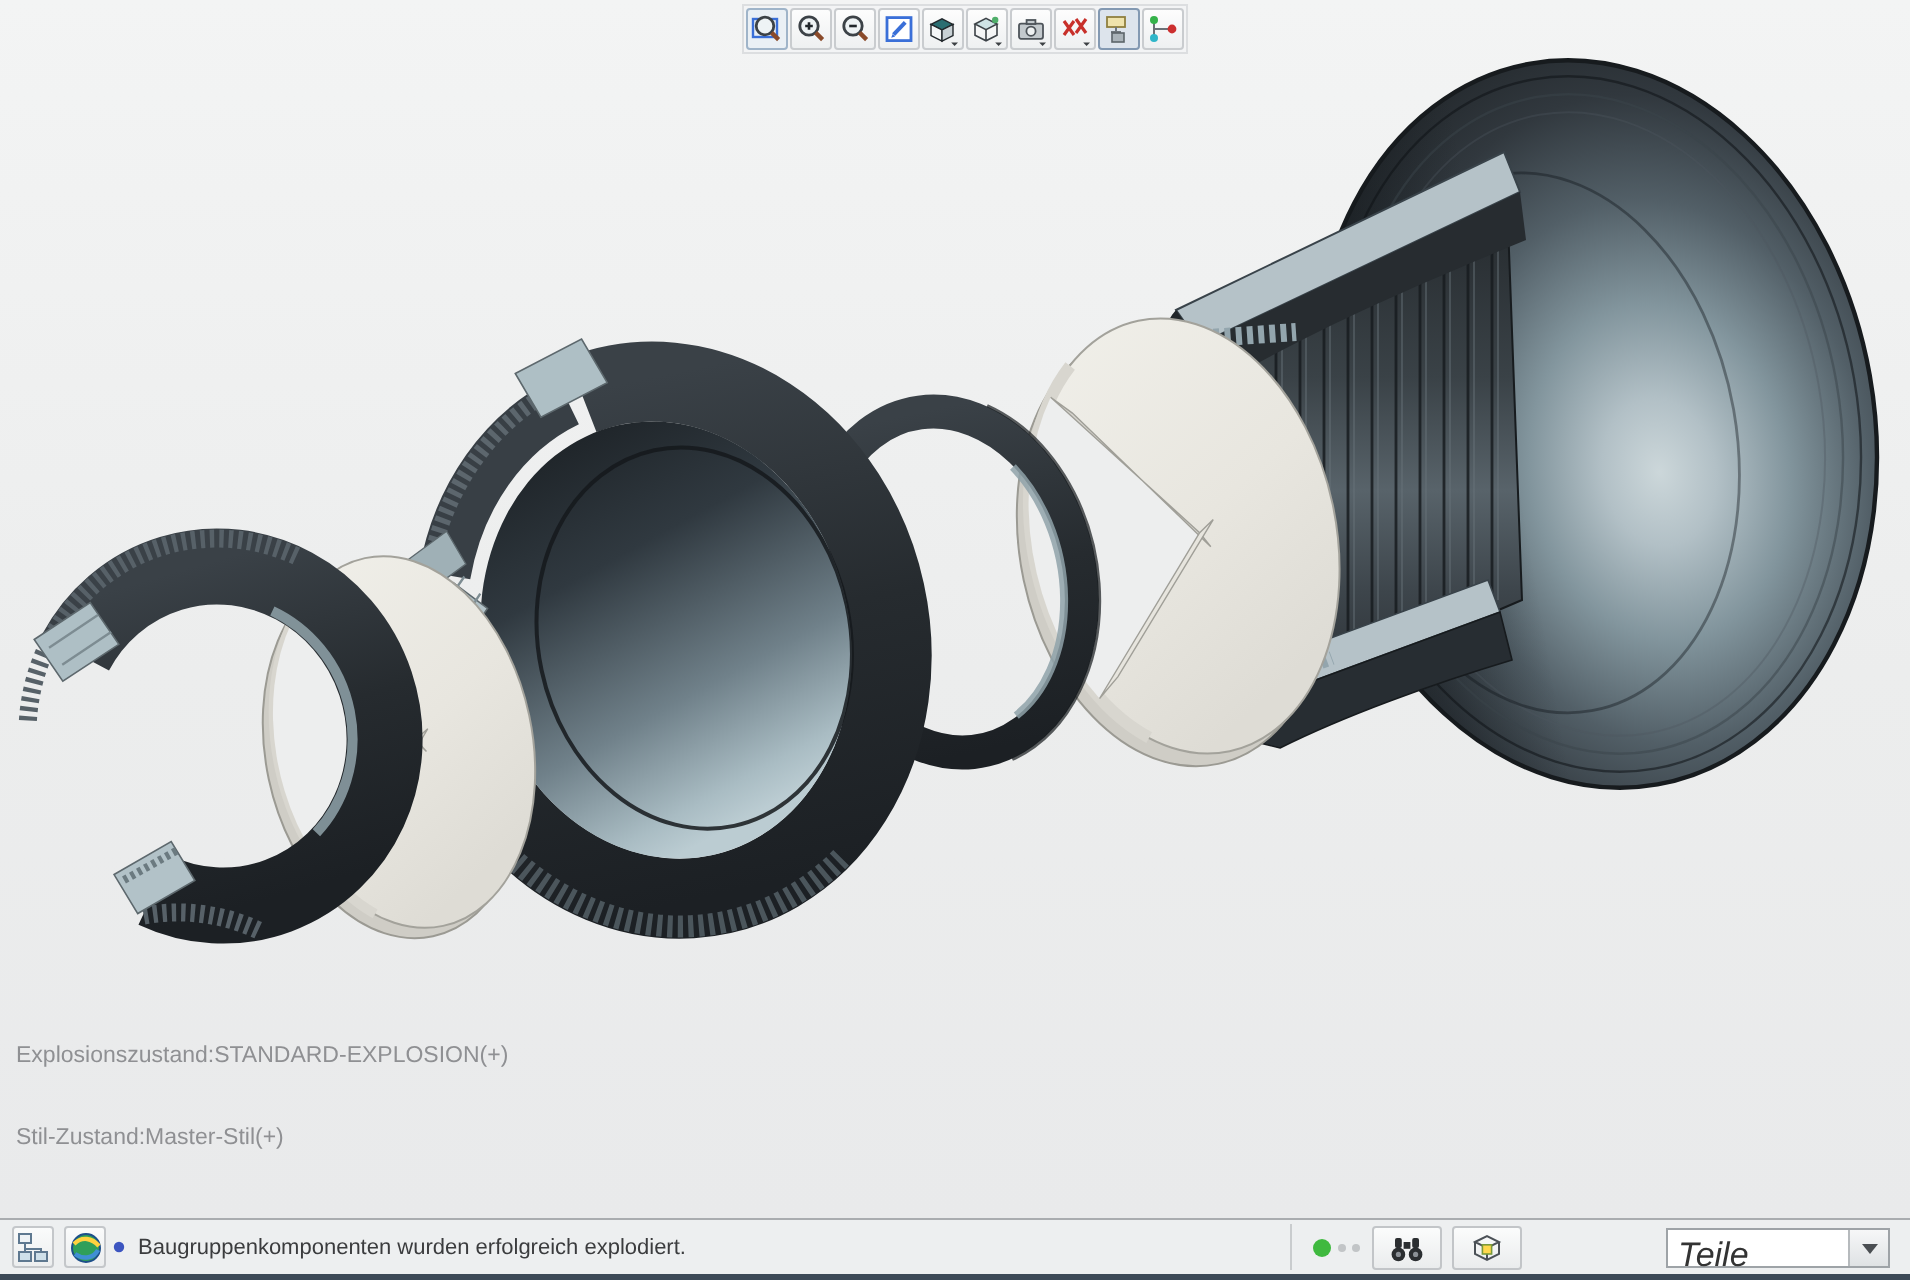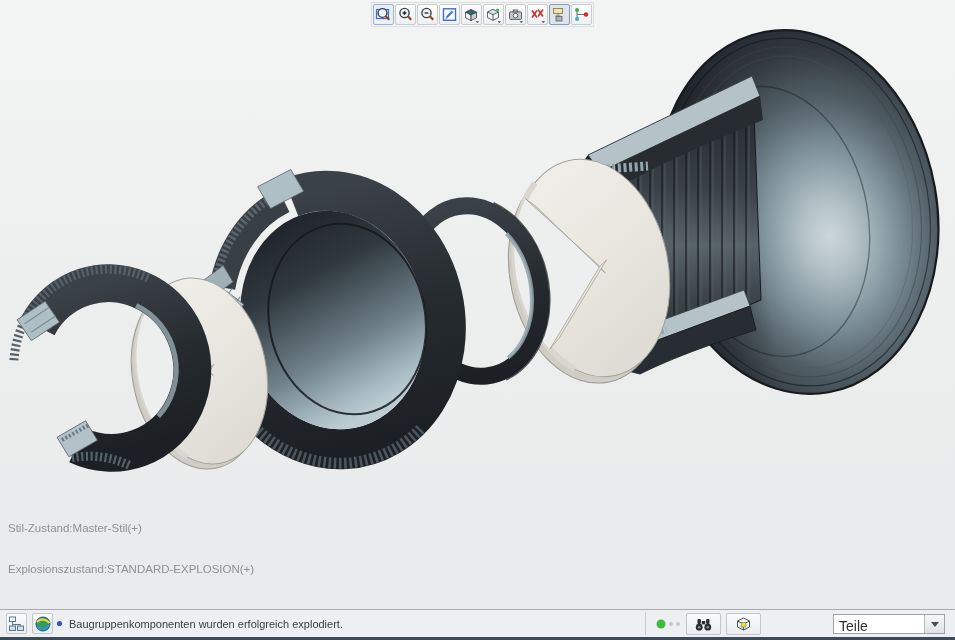--- a/index.html
+++ b/index.html
@@ -27,21 +27,21 @@
          background:linear-gradient(#fafbfb,#eceeef);border:1px solid #c4c7ca;border-radius:2px;}
   .sb-msg{position:absolute;left:56px;top:0;height:27px;display:flex;align-items:center;gap:6px;
           font-size:11px;color:#3b3c3e;text-align:center;}
   .sb-sep{position:absolute;left:645px;top:2px;width:1px;height:23px;background:#c9cccE;}
   .lights{position:absolute;left:656px;top:0;height:27px;display:flex;align-items:center;gap:3px;}
   .dot-gray{width:4px;height:4px;border-radius:50%;background:#c2c5c7;}
   .sbtn{position:absolute;top:3px;width:35px;height:22px;box-sizing:border-box;display:flex;align-items:center;
         justify-content:center;background:linear-gradient(#fbfcfc,#eaeced);border:1px solid #c2c5c8;border-radius:2px;}
   .combo{position:absolute;left:833px;top:4px;width:112px;height:20px;box-sizing:border-box;display:flex;
          border:1px solid #9ea3a7;background:#fff;}
-  .combo-field{flex:1;font-size:14px;color:#333;padding:3px 12px 0 5px;}
+  .combo-field{flex:1;font-size:17px;color:#333;padding:3px 12px 0 5px;font-style:italic;}
   .combo-btn{width:19px;background:linear-gradient(#f6f7f8,#dfe2e4);border-left:1px solid #b6babd;
              display:flex;align-items:center;justify-content:center;}
   .caret{width:0;height:0;border-left:4px solid transparent;border-right:4px solid transparent;
          border-top:5px solid #4a4e52;}
 </style>
 </head>
 <body>
 
 <div class="app">
 
@@ -157,22 +157,22 @@
         <path d="M-8.4,98.6 A96,99 0 0 0 -61.7,75.8" stroke="#576168" stroke-width="9" stroke-dasharray="2.2,2.5" fill="none"></path>
         <path d="M42.4,-52.9 A66,69 0 0 1 33,59.8" stroke="#8fa2a9" stroke-width="5" fill="none" opacity="0.85"></path>
         <path d="M-76,-72 L-44,-82 L-36,-58 L-68,-48 Z" fill="#aebfc5" stroke="#5d686d" stroke-width="0.8"></path>
         <path d="M-70,-66 L-42,-75 M-66,-56 L-38,-65" stroke="#7d8c92" stroke-width="1.2" fill="none"></path>
         <path d="M-70,52 L-38,44 L-32,66 L-64,74 Z" fill="#b2c2c8" stroke="#5d686d" stroke-width="0.8"></path>
         <path d="M-66,56 L-36,49" stroke="#6b7a80" stroke-width="4" stroke-dasharray="2,2" fill="none"></path>
       </g>
     </svg>
 
     <div class="annotation">
+      <div>Explosionszustand:STANDARD-EXPLOSION(+)</div>
       <div>Stil-Zustand:Master-Stil(+)</div>
-      <div>Explosionszustand:STANDARD-EXPLOSION(+)</div>
     </div>
 
     <div class="toolbar">
       <div class="tbtn outlined">
         <svg width="17" height="17">
           <rect x="1.5" y="3.5" width="12" height="9" fill="none" stroke="#3a6fd8" stroke-width="1.2"></rect>
           <circle cx="7.5" cy="7" r="4.4" fill="#eef3f5" stroke="#3c4247" stroke-width="1.4"></circle>
           <path d="M10.8,10.3 L14.3,13.8" stroke="#8a4a2a" stroke-width="2.2"></path>
         </svg>
       </div>

